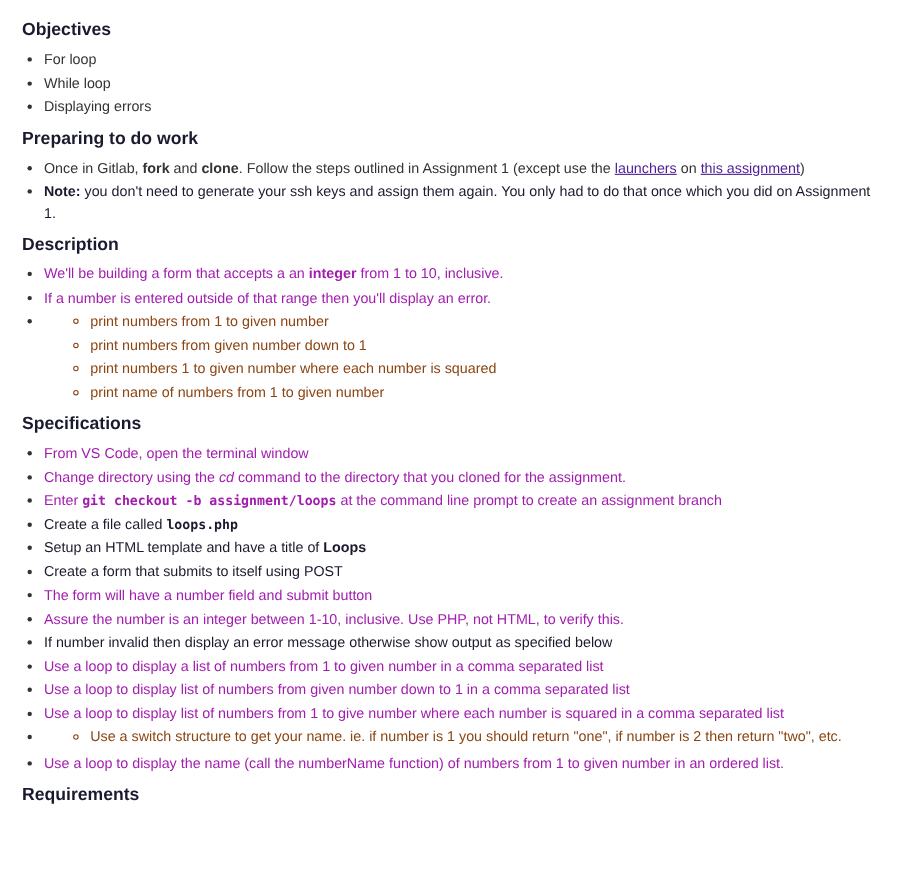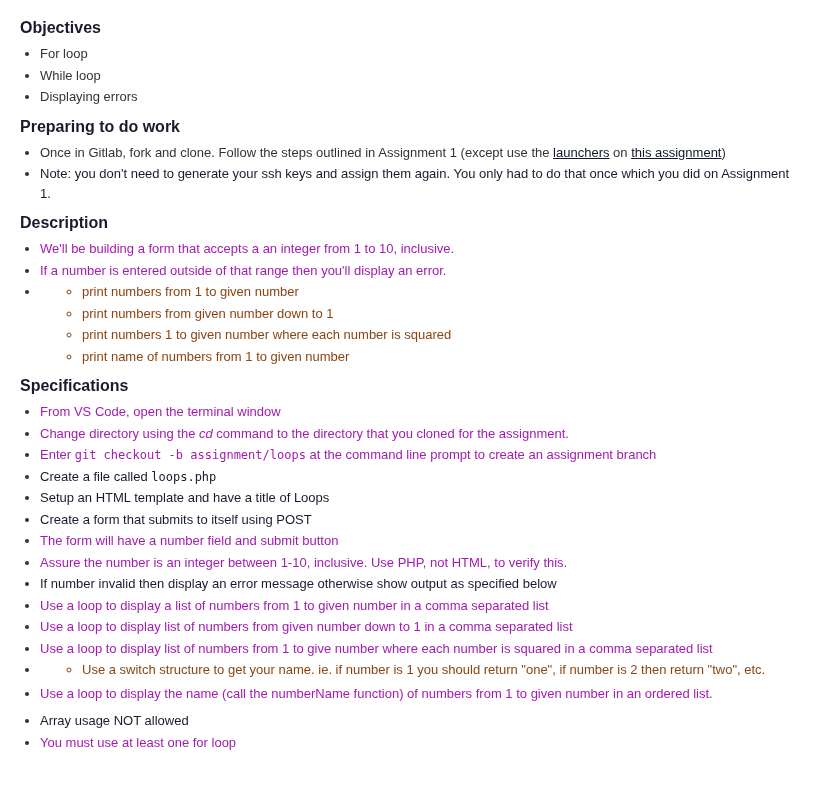--- a/index.html
+++ b/index.html
@@ -52,30 +52,30 @@
     .blue-text {
       color: #a21caf;
     }
 
     .dark-text {
       color: #1a1a2e;
     }
 
     a, .underline {
       text-decoration: underline;
-      color: #0f172a;
+      color: #4c1d95;
     }
 
     code, .code-inline {
       font-family: monospace;
       font-size: 12px;
     }
 
     strong {
-      font-weight: normal;
+      font-weight: bold;
     }
 
     em {
       font-style: italic;
     }
 
     .section {
       margin-bottom: 8px;
     }
 
@@ -177,22 +177,14 @@
         </li>
       </ul>
     </li>
     <li>
       <span class="blue-text">Use a loop to display the name (call the numberName function) of numbers from 1 to given number in an ordered list.</span>
     </li>
   </ul>
 </div>
 
 <div class="section">
-  <ul>
-    <li>
-      <span class="dark-text">Array usage NOT allowed</span>
-    </li>
-    <li>
-      <span class="blue-text">You must use at <strong>least</strong> one for loop</span>
-    </li>
-
-  </ul>
+  <h2>Requirements</h2>
 </div>
 
 </body></html>

